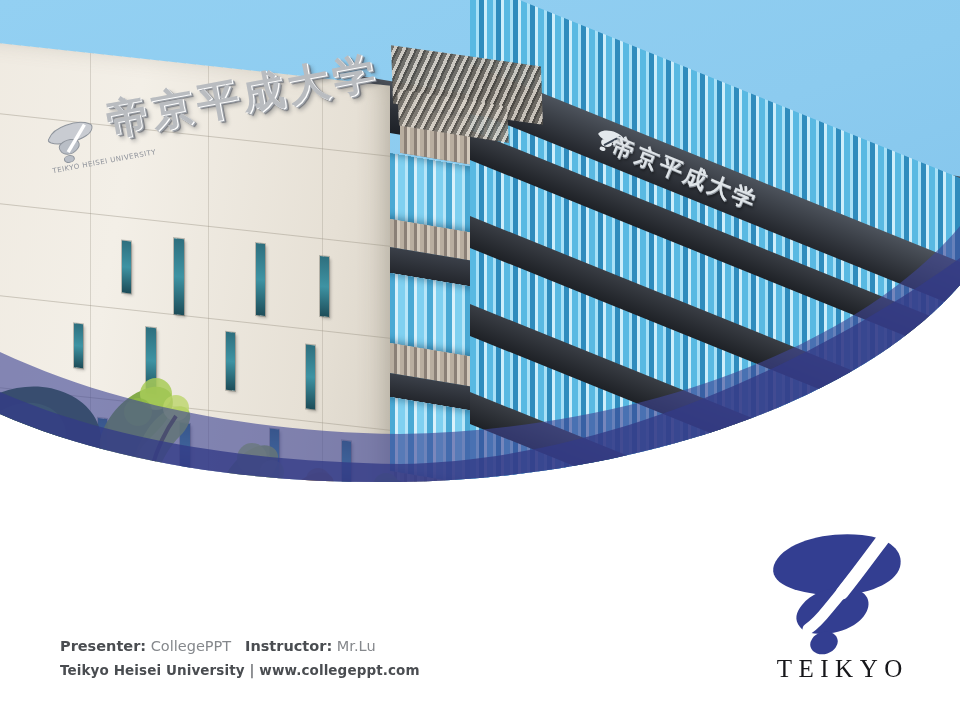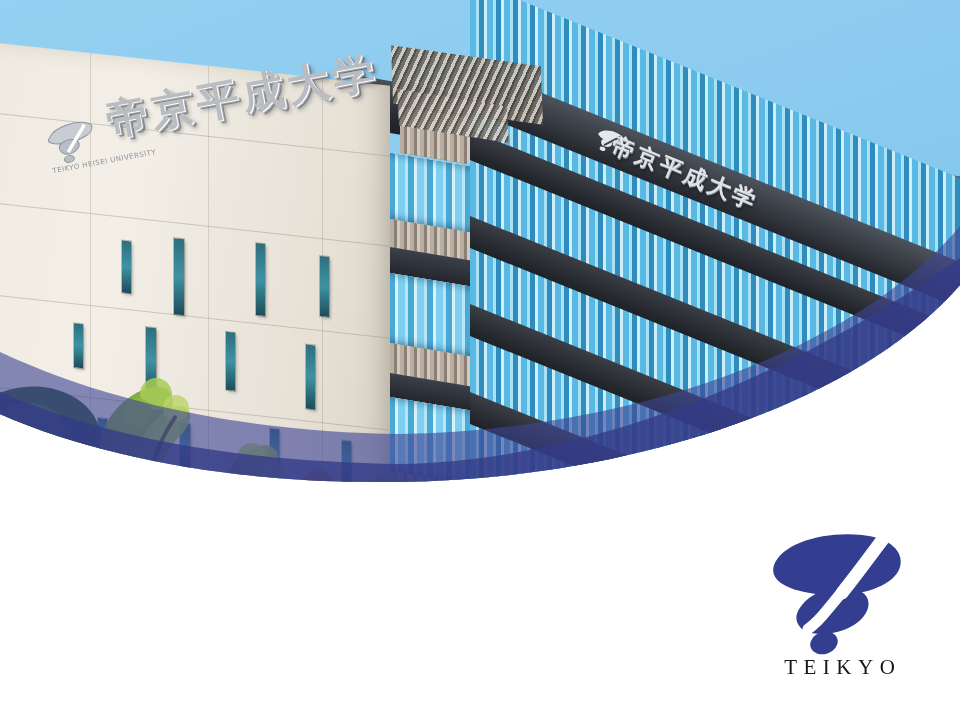--- a/index.html
+++ b/index.html
@@ -293,21 +293,21 @@
     height: 170px;
   }
   .logo-mark { position: absolute; left: 0; top: 0; width: 155px; height: 130px; }
   .logo-word {
     position: absolute;
     left: 0;
     top: 128px;
     width: 155px;
     text-align: center;
     font-family: "Liberation Serif", serif;
-    font-size: 21px;
+    font-size: 25px;
     letter-spacing: 6.5px;
     text-indent: 6.5px;
     color: #17171a;
   }
 </style>
 </head>
 <body>
 
 <div class="slide">
 
@@ -424,20 +424,34 @@
 
       <path d="M 0 352 C 120 408 260 432 400 434 C 640 430 860 346 960 226
                L 960 300 C 860 412 640 490 400 494 C 250 496 110 470 0 420 Z" fill="#3f4694" fill-opacity="0.62"></path>
 
       <path d="M 0 392 C 120 444 260 462 400 464 C 640 460 860 330 960 258
                L 960 300 C 860 412 640 490 400 494 C 250 496 110 470 0 420 Z" fill="#333b86" fill-opacity="0.78"></path>
     </g>
   </svg>
 
 
+  <div class="meta">
+    <div>
+      <b>Presenter:</b>
+      <span class="val">CollegePPT</span>
+      &nbsp;
+      <b>Instructor:</b>
+      <span class="val">Mr.Lu</span>
+    </div>
+    <div class="line2">
+      <span>Teikyo Heisei University</span>
+      <span class="sep">|</span>
+      <span>www.collegeppt.com</span>
+    </div>
+  </div>
 
   <div class="logo-wrap">
     <svg class="logo-mark" viewBox="0 0 155 130">
       <g fill="#333e91">
 
         <path d="M12 38
                  C 20 16, 62 4, 100 8
                  C 128 11, 142 24, 138 40
                  C 133 58, 100 70, 66 68
                  C 32 66, 6 56, 12 38 Z"></path>

